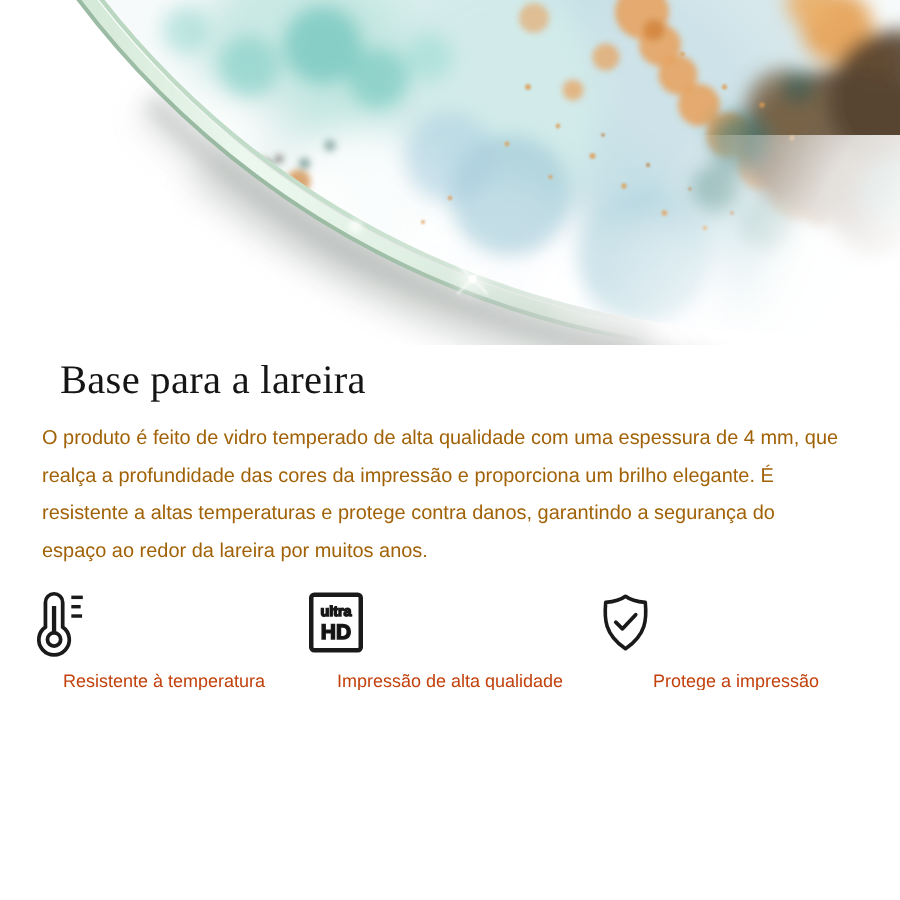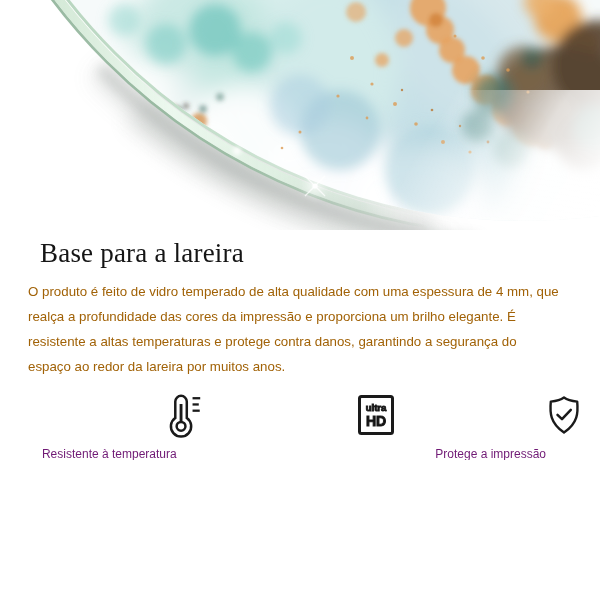--- a/index.html
+++ b/index.html
@@ -16,22 +16,22 @@
   }
   h1.title span{display:block;}
   p.desc{
     margin:8px 38px 0 28px;font-size:13.3px;line-height:25px;color:#a16207;
   }
   .features{
     margin:12px 14px 0;display:grid;grid-template-columns:repeat(3,1fr);
     row-gap:20px;
   }
   .feature{text-align:center;}
-  .icon-box{height:48px;display:flex;align-items:center;justify-content:flex-end;margin-bottom:8px;color:#a16207;}
-  .feature .label{font-size:12px;color:#701a75;}
+  .icon-box{height:48px;display:flex;align-items:center;justify-content:flex-start;margin-bottom:8px;color:#a16207;}
+  .feature .label{font-size:12px;color:#c2410c;}
   .ic{stroke:#1a1a1a;}
   .hd-text{font-family:"Liberation Sans",sans-serif;fill:#111;}
 </style>
 </head>
 <body>
 
 <div class="page">
 
   <div class="hero">
     <svg width="600" height="230" viewBox="0 0 600 230">
@@ -228,20 +228,21 @@
     </div>
 
     <div class="feature">
       <div class="icon-box">
         <svg width="38" height="42" viewBox="0 0 38 42" fill="none" class="ic">
           <rect x="2.5" y="2.5" width="33" height="37" rx="2" stroke-width="3"></rect>
           <text x="19" y="16.5" text-anchor="middle" font-size="9.5" font-weight="700" class="hd-text">ultra</text>
           <text x="19" y="32" text-anchor="middle" font-size="14" font-weight="800" class="hd-text">HD</text>
         </svg>
       </div>
+      <div class="label">Impressão de alta qualidade</div>
     </div>
 
     <div class="feature">
       <div class="icon-box">
         <svg width="44" height="44" viewBox="0 0 44 44" fill="none" class="ic">
           <path d="M22 4.5 C25 6.8 30.5 8.2 35.2 8.6 C36.2 19.5 36 30 22 39.5 C8 30 7.8 19.5 8.8 8.6 C13.5 8.2 19 6.8 22 4.5 Z" stroke-width="2.4" stroke-linejoin="round"></path>
           <path d="M15.5 21.8 L20 26.2 L28.8 16.8" stroke-width="2.5" stroke-linecap="round" stroke-linejoin="round"></path>
         </svg>
       </div>
       <div class="label">Protege a impressão</div>

